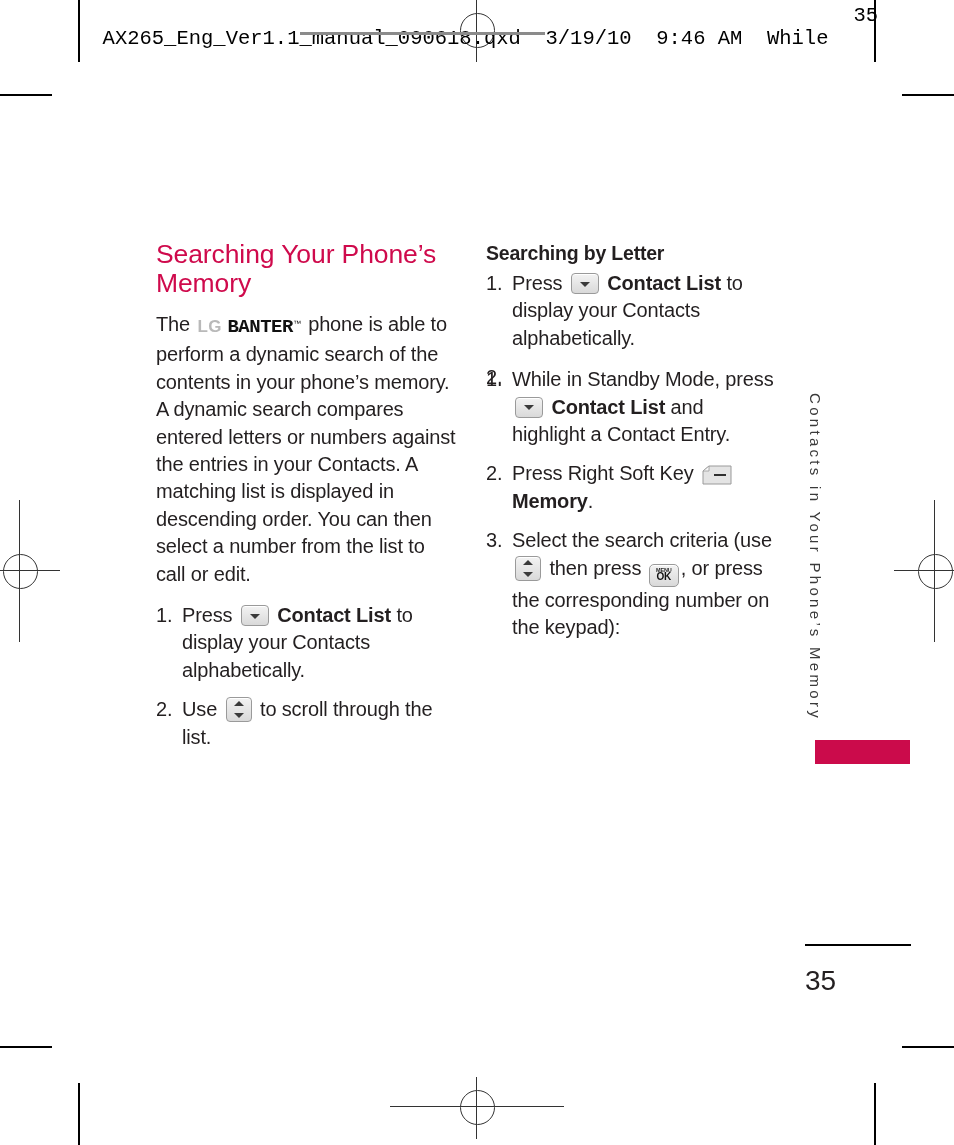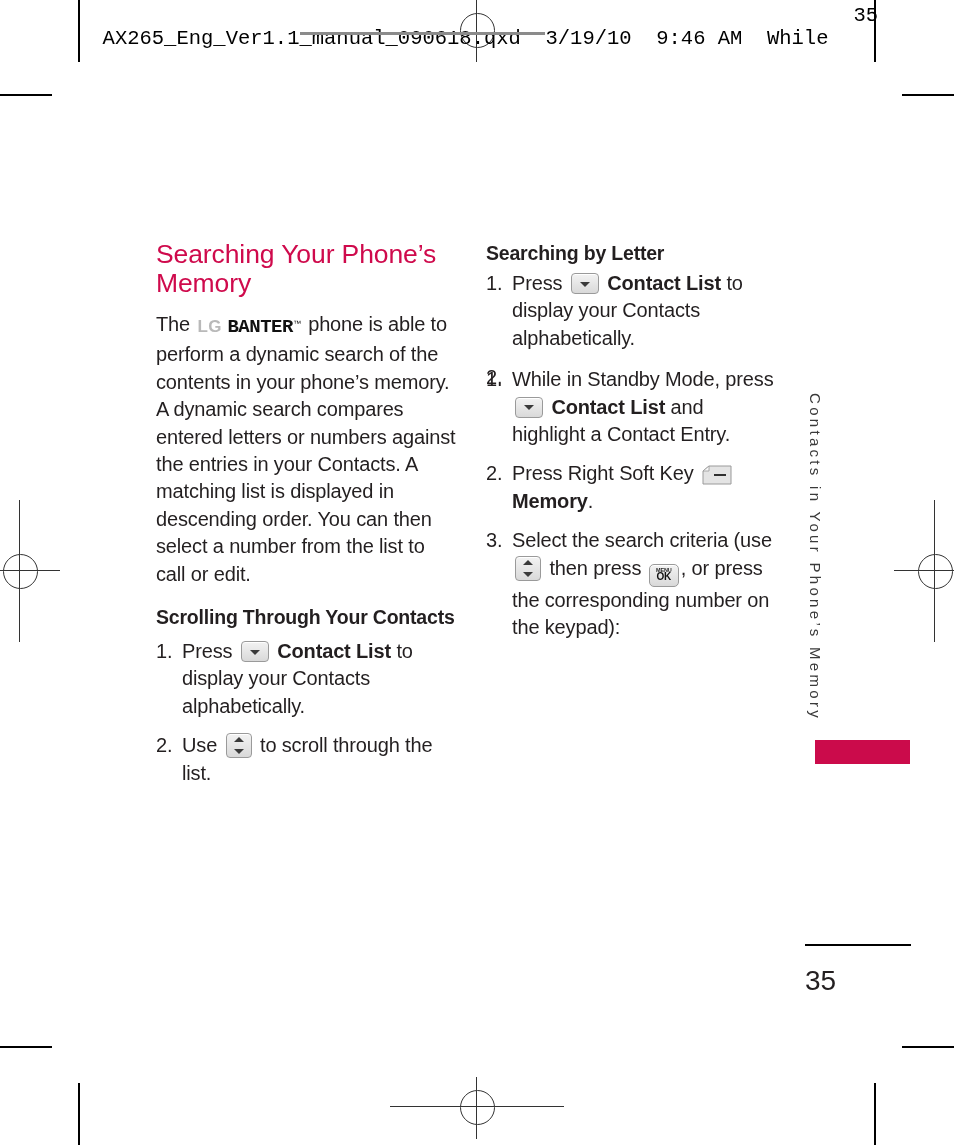--- a/index.html
+++ b/index.html
@@ -123,21 +123,20 @@
 <div id="page">
 
   <div class="col" id="colL">
 
     <h1 class="sect">Searching Your Phone’s Memory</h1>
 
     <p class="body"><span>The</span>
       <span class="logo"><span class="lg">LG</span> <span class="bn">BANTER</span><span class="tm">™</span></span>
       <span>phone is able to perform a dynamic search of the contents in your phone’s memory. A dynamic search compares entered letters or numbers against the entries in your Contacts. A matching list is displayed in descending order. You can then select a number from the list to call or edit.</span></p>
 
-    <h2 class="sub">Scrolling Through Your Contacts</h2>
 
     <ol class="steps">
       <li>
         <span class="num">1.</span><span>Press</span>
         <span class="key key-down"><i></i></span>
         <b>Contact List</b>
         <span>to display your Contacts alphabetically.</span>
       </li>
       <li>
         <span class="num">2.</span><span>Use</span>

